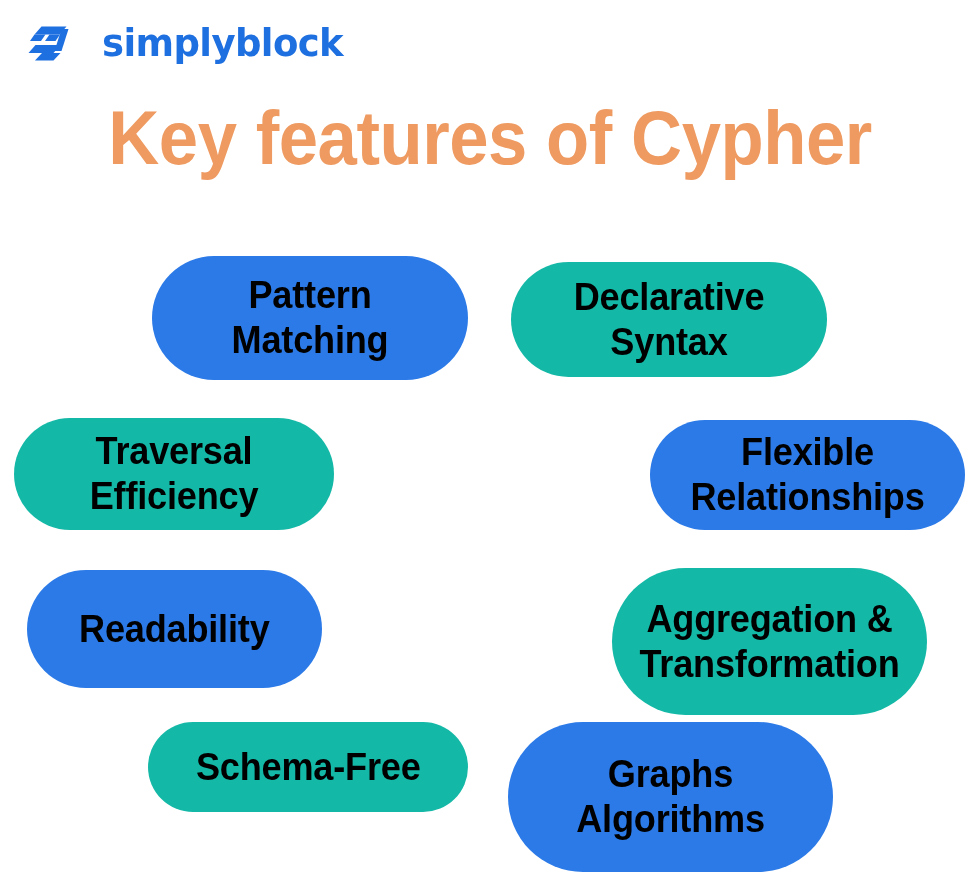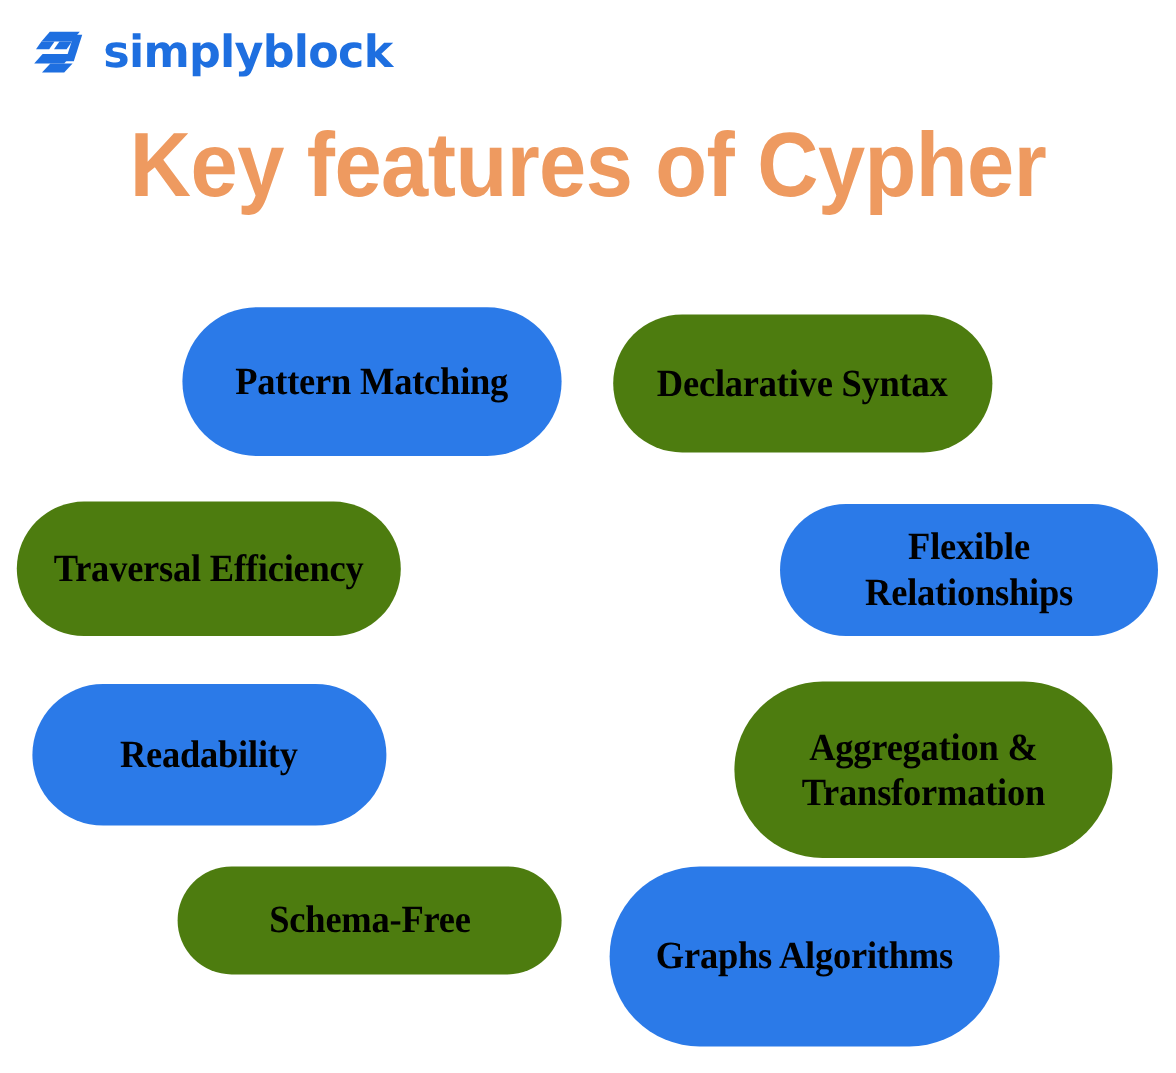--- a/index.html
+++ b/index.html
@@ -37,20 +37,21 @@
     flex: 0 0 auto;
   }
   .brand-word {
     font-family: "DejaVu Sans", sans-serif;
     font-size: 37px;
     font-weight: 700;
     letter-spacing: -0.6px;
     line-height: 1;
     color: #1E6FE0;
     white-space: nowrap;
+    margin-left: 16px;
   }
 
   
   .page-title {
     position: absolute;
     left: 0;
     top: 98px;
     width: 980px;
     text-align: center;
     font-family: "Liberation Sans Narrow", "Liberation Sans", sans-serif;
@@ -68,32 +69,32 @@
   .pill {
     position: absolute;
     display: flex;
     align-items: center;
     justify-content: center;
     text-align: center;
     border-radius: 999px;
     box-sizing: border-box;
     padding: 0 18px;
     color: #000000;
-    font-family: Liberation Serif, serif;
+    font-family: Liberation Sans, sans-serif;
     font-weight: 700;
-    font-size: 32px;
+    font-size: 38px;
     line-height: 1.18;
     letter-spacing: -0.2px;
   }
   .pill .pill-label {
     display: block;
     transform: scaleX(0.95);
   }
   .pill.tone-dark  { background: #2B7AE8; }
-  .pill.tone-light { background: #4d7c0f; }
+  .pill.tone-light { background: #14b8a6; }
 </style>
 </head>
 <body>
 
 <div id="canvas">
 
   <div class="brand">
     <span>
       <svg class="brand-mark" viewBox="0 0 46 46" aria-hidden="true">
         <path d="M13.5 6.5 H38.5 L31.5 14.5 H6.5 Z" fill="#1E6FE0"></path>

